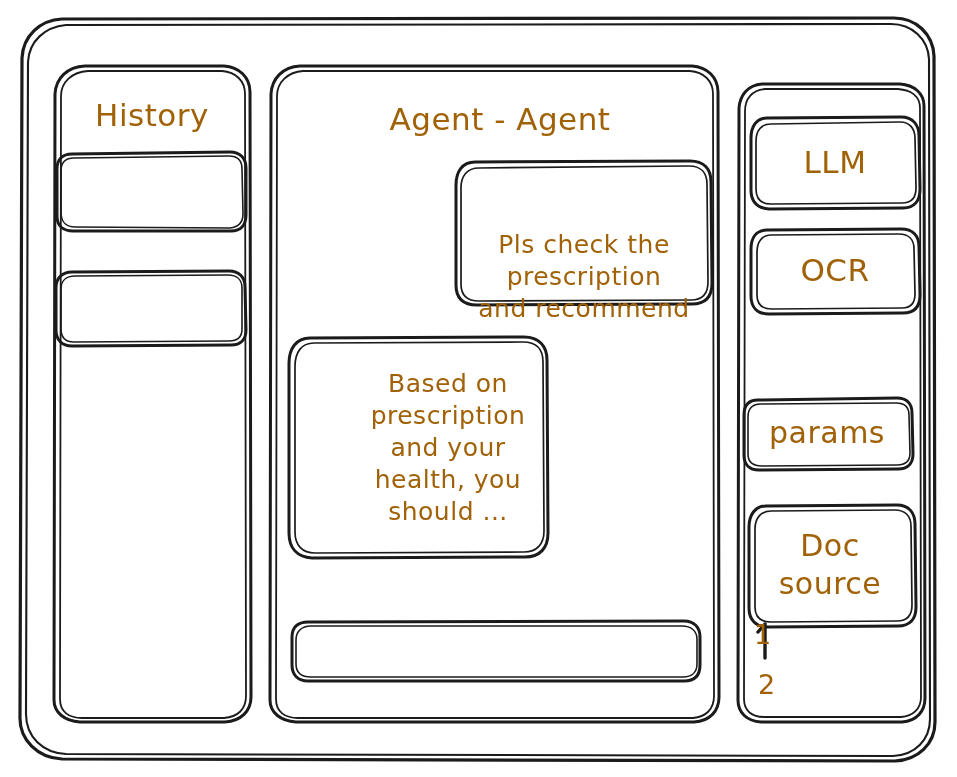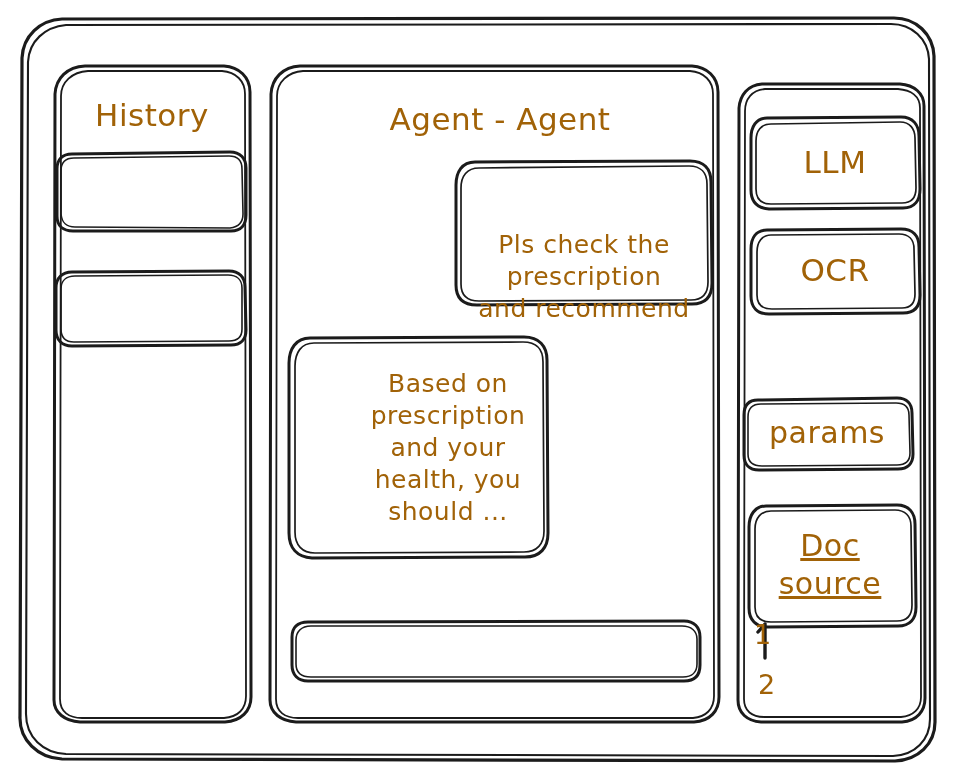--- a/index.html
+++ b/index.html
@@ -38,21 +38,21 @@
     box-sizing: border-box;
   }
   .lbl.left { justify-content: flex-start; text-align: left; }
   .title-history { left: 57px; top: 92px; width: 190px; height: 48px; font-size: 31px; }
   .title-agent  { left: 300px; top: 96px; width: 400px; height: 48px; font-size: 31px; }
   .bubble-user  { left: 462px; top: 164px; width: 244px; height: 138px; font-size: 25px; margin-top: 44px; }
   .bubble-asst  { left: 296px; top: 340px; width: 248px; height: 216px; font-size: 25px; margin-left: 28px; }
   .btn-llm      { left: 754px; top: 120px; width: 162px; height: 86px; font-size: 31px; }
   .btn-ocr      { left: 754px; top: 232px; width: 162px; height: 78px; font-size: 31px; }
   .btn-params   { left: 748px; top: 402px; width: 158px; height: 63px; font-size: 30px; }
-  .btn-docsrc   { left: 754px; top: 510px; width: 152px; height: 110px; font-size: 30px; text-decoration: underline; }
+  .btn-docsrc   { left: 754px; top: 510px; width: 152px; height: 110px; font-size: 30px; }
   .doc-1        { left: 754px; top: 618px; width: 40px; height: 34px; font-size: 27px; }
   .doc-2        { left: 758px; top: 668px; width: 40px; height: 34px; font-size: 27px; }
 </style>
 </head>
 <body>
 
 <div id="canvas">
 
   <svg id="sketch" viewBox="0 0 957 777" xmlns="http://www.w3.org/2000/svg">
     <g fill="none" stroke="#1b1b1b" stroke-linecap="round" stroke-linejoin="round">

